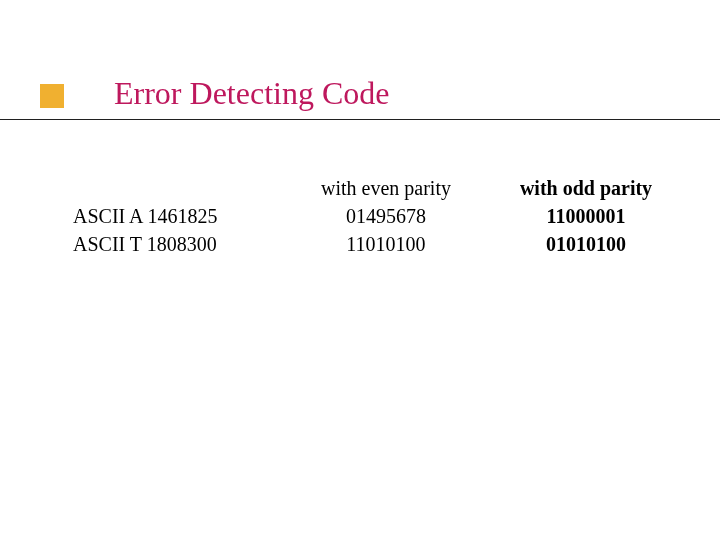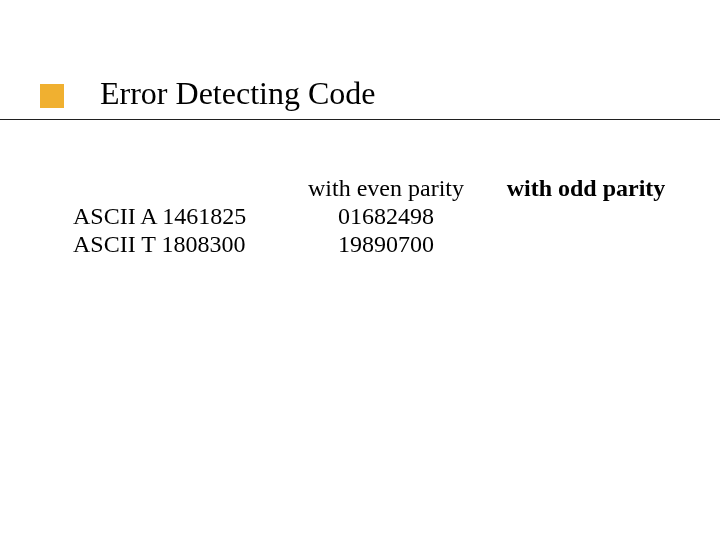--- a/index.html
+++ b/index.html
@@ -1,44 +1,46 @@
 <!DOCTYPE html>
 <html><head>
 <meta charset="utf-8">
 <style>
   * { margin: 0; padding: 0; box-sizing: border-box; }
   html, body { width: 720px; height: 540px; background: #ffffff; font-family: "Times New Roman", Times, serif; color: #000; }
   .slide { position: relative; width: 720px; height: 540px; }
   .bullet-square { position: absolute; left: 40px; top: 84px; width: 24px; height: 24px; background: #f0b030; }
-  .title { position: absolute; left: 100px; top: 75px; font-size: 32px; color: #000000; font-weight: 400; }
+  .title { position: absolute; left: 114px; top: 75px; font-size: 32px; color: #be185d; font-weight: 400; }
   .title-underline { position: absolute; left: 0; top: 119px; width: 720px; height: 1px; background: #202020; }
   .content { position: absolute; left: 73px; top: 174px; width: 614px; }
   .row { display: flex; }
   .col1 { width: 208px; }
   .col2 { width: 210px; text-align: center; }
   .col3 { width: 190px; text-align: center; font-weight: bold; }
-  .cell { font-size: 24px; line-height: 28px; color: #000; }
+  .cell { font-size: 20px; line-height: 28px; color: #000; }
 </style>
 </head>
 <body>
 <div class="slide">
 
   <div class="bullet-square"></div>
   <div class="title">Error Detecting Code</div>
   <div class="title-underline"></div>
 
   <div class="content">
     <div class="row">
       <div class="col1 cell"></div>
       <div class="col2 cell">with even parity</div>
       <div class="col3 cell">with odd parity</div>
     </div>
     <div class="row">
       <div class="col1 cell">ASCII A 1461825</div>
-      <div class="col2 cell">01682498</div>
+      <div class="col2 cell">01495678</div>
+      <div class="col3 cell">11000001</div>
     </div>
     <div class="row">
       <div class="col1 cell">ASCII T 1808300</div>
-      <div class="col2 cell">19890700</div>
+      <div class="col2 cell">11010100</div>
+      <div class="col3 cell">01010100</div>
     </div>
   </div>
 
 </div>
 
 </body></html>

